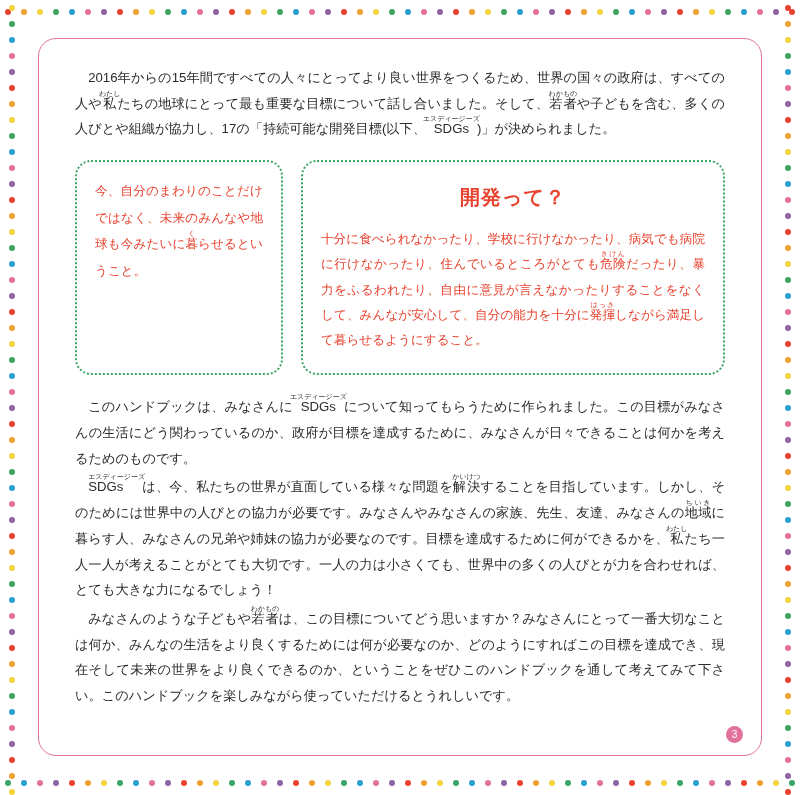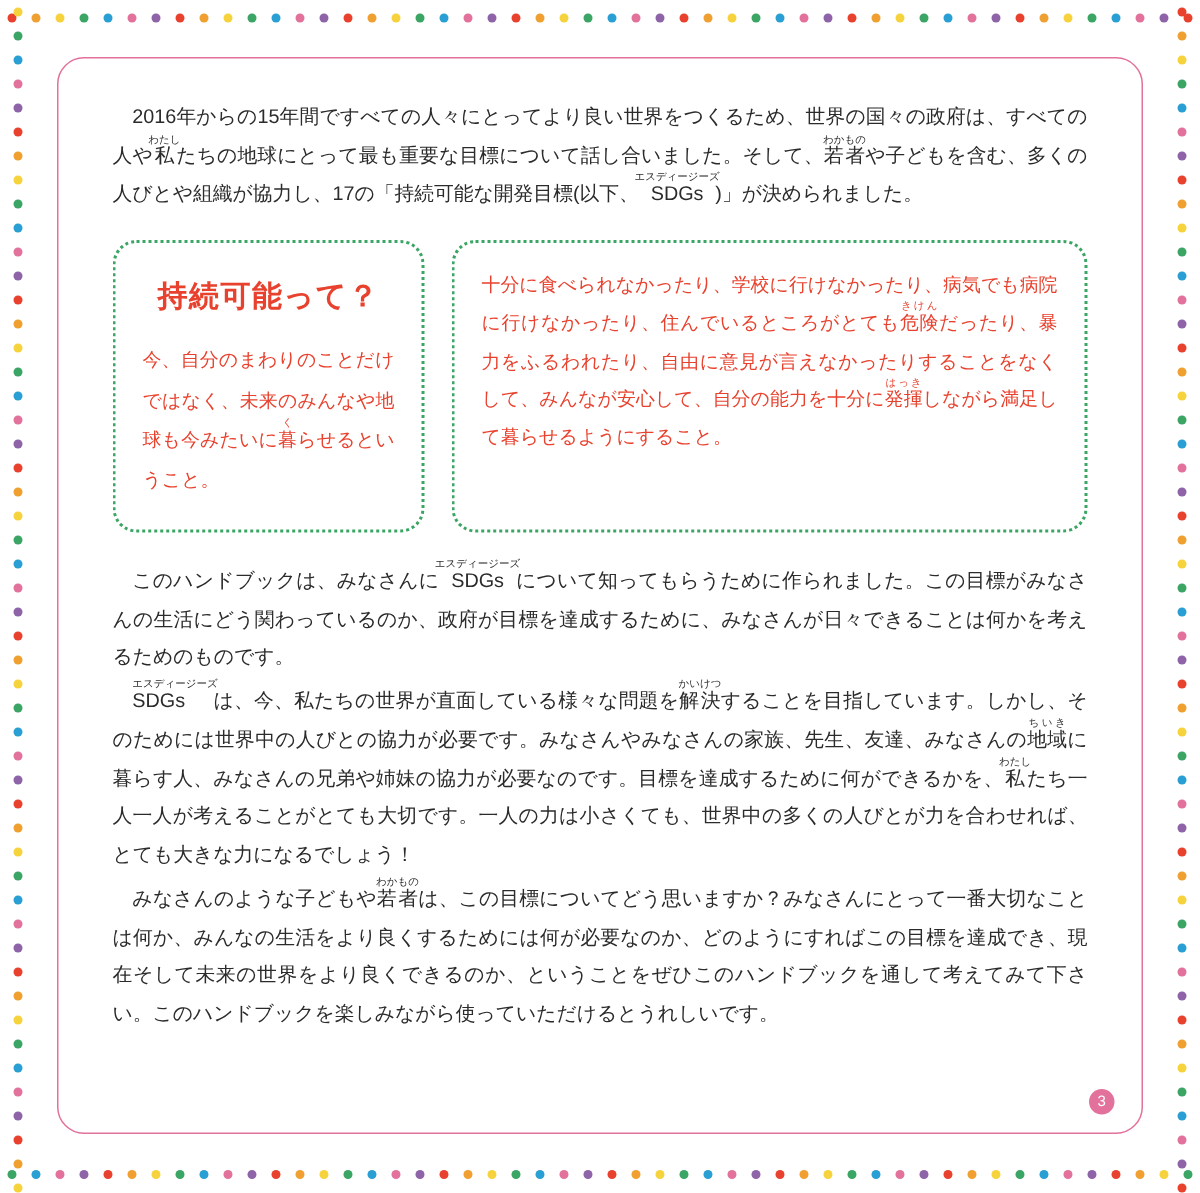--- a/index.html
+++ b/index.html
@@ -368,27 +368,27 @@
     <div class="content">
 
 
       <p class="body-text">
         2016年からの15年間ですべての人々にとってより良い世界をつくるため、世界の国々の政府は、すべての人や<ruby>私<rt>わたし</rt></ruby>たちの地球にとって最も重要な目標について話し合いました。そして、<ruby>若者<rt>わかもの</rt></ruby>や子どもを含む、多くの人びとや組織が協力し、17の「持続可能な開発目標(以下、<ruby>SDGs<rt>エスディージーズ</rt></ruby>)」が決められました。
       </p>
 
       <div class="boxes">
 
         <div class="callout left">
-          <div class="callout-title">持続可能って？</div>
           <p class="callout-body">
             今、自分のまわりのことだけではなく、未来のみんなや地球も今みたいに<ruby>暮<rt>く</rt></ruby>らせるということ。
           </p>
         </div>
 
         <div class="callout right">
+          <div class="callout-title">開発って？</div>
           <p class="callout-body">
             十分に食べられなかったり、学校に行けなかったり、病気でも病院に行けなかったり、住んでいるところがとても<ruby>危険<rt>きけん</rt></ruby>だったり、暴力をふるわれたり、自由に意見が言えなかったりすることをなくして、みんなが安心して、自分の能力を十分に<ruby>発揮<rt>はっき</rt></ruby>しながら満足して暮らせるようにすること。
           </p>
         </div>
 
       </div>
 
       <p class="body-text">
         このハンドブックは、みなさんに<ruby>SDGs<rt>エスディージーズ</rt></ruby>について知ってもらうために作られました。この目標がみなさんの生活にどう関わっているのか、政府が目標を達成するために、みなさんが日々できることは何かを考えるためのものです。
       </p>

